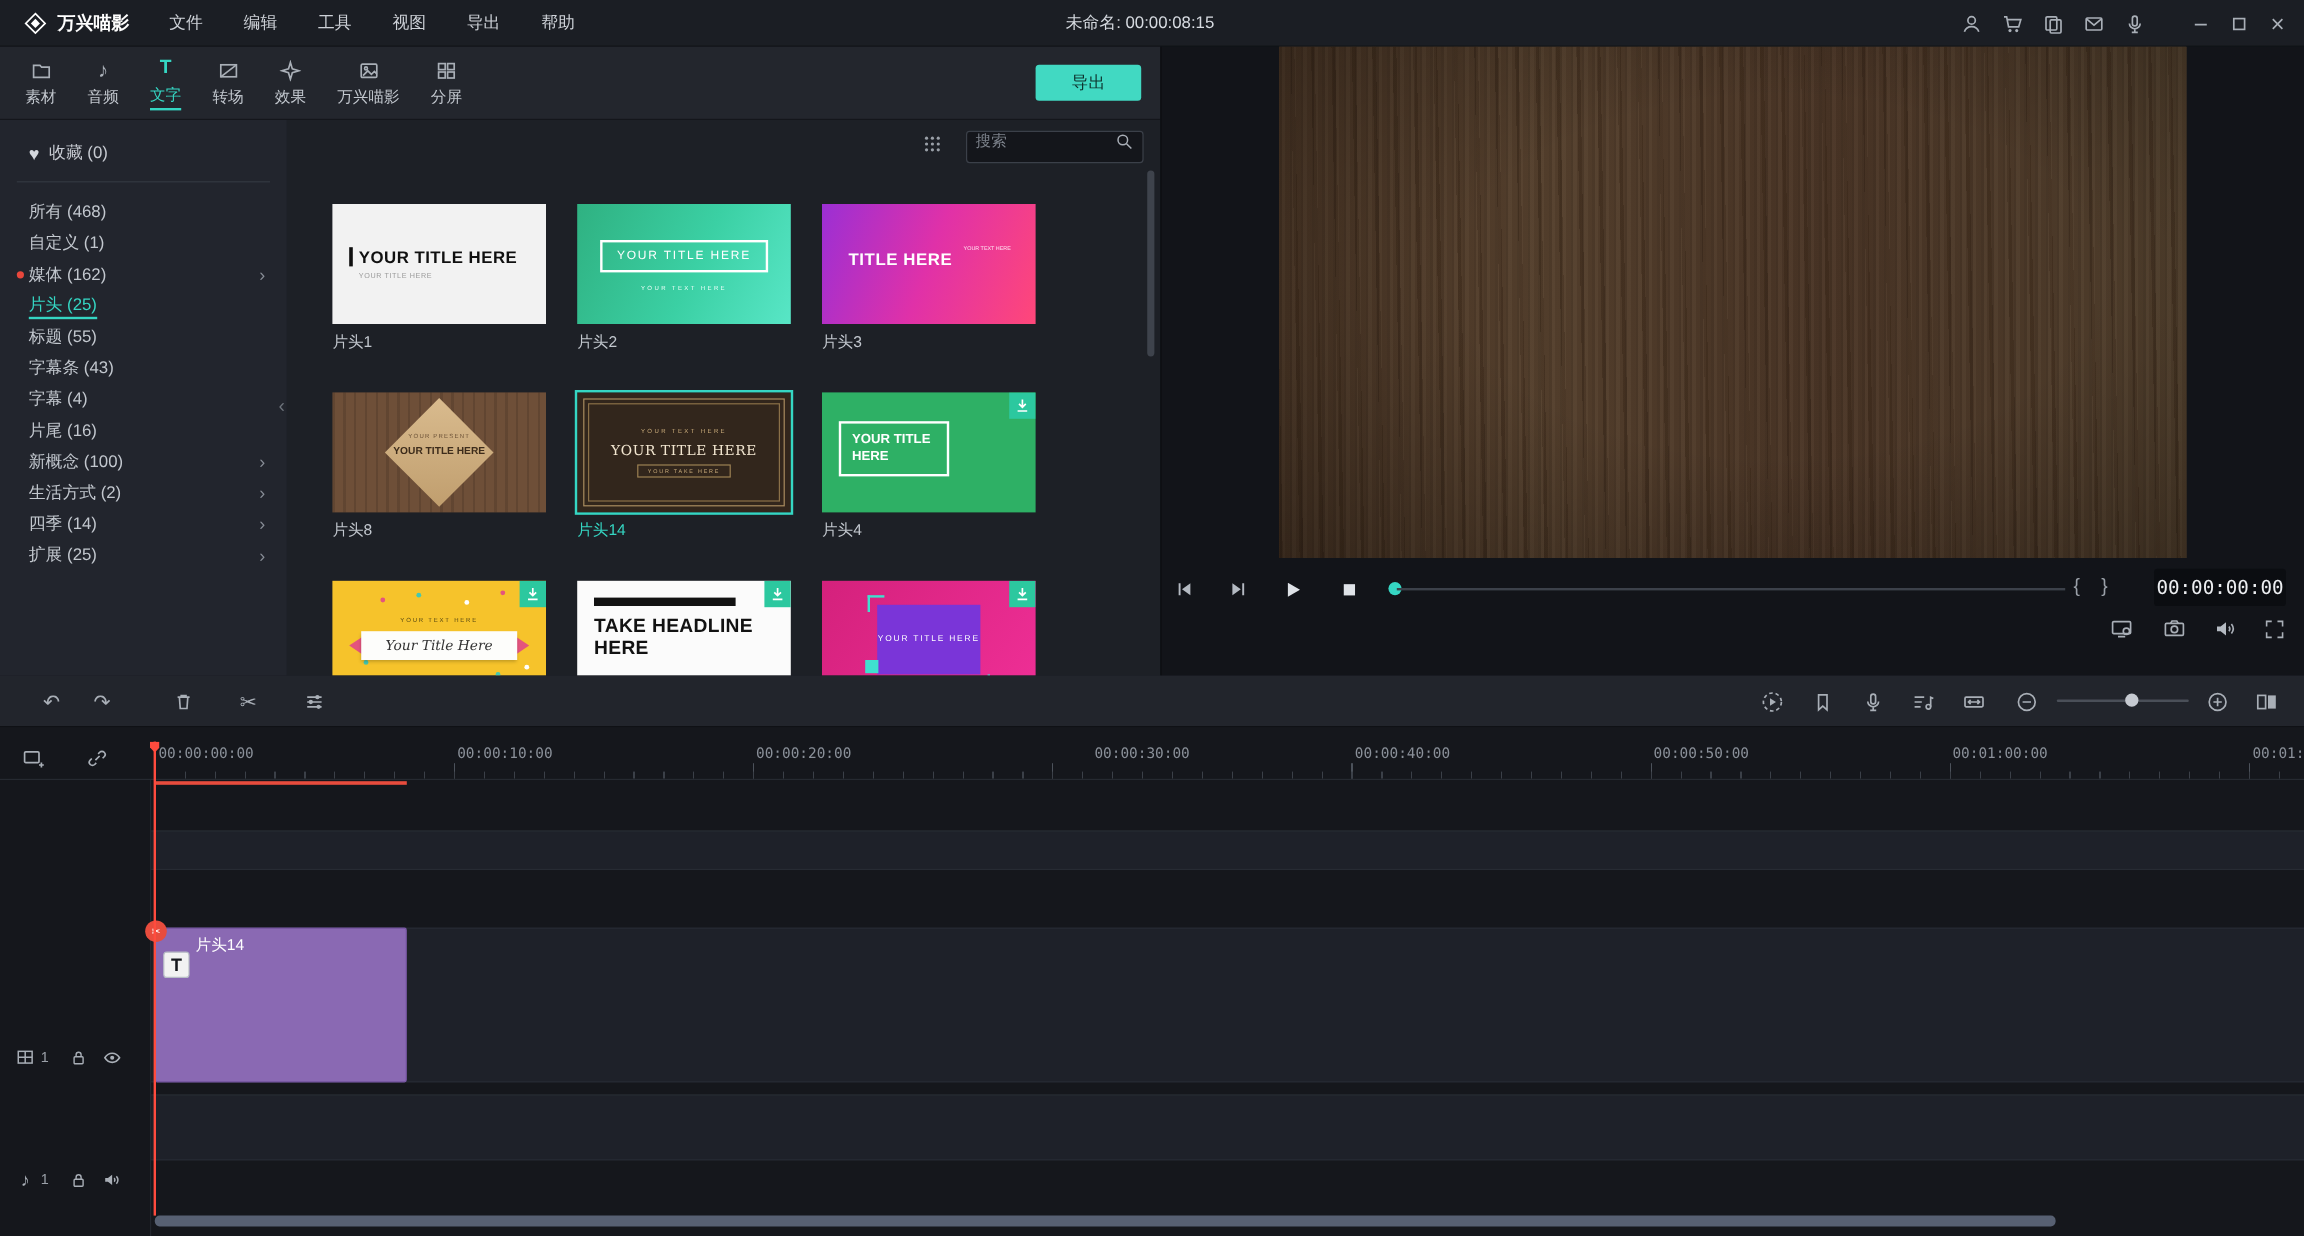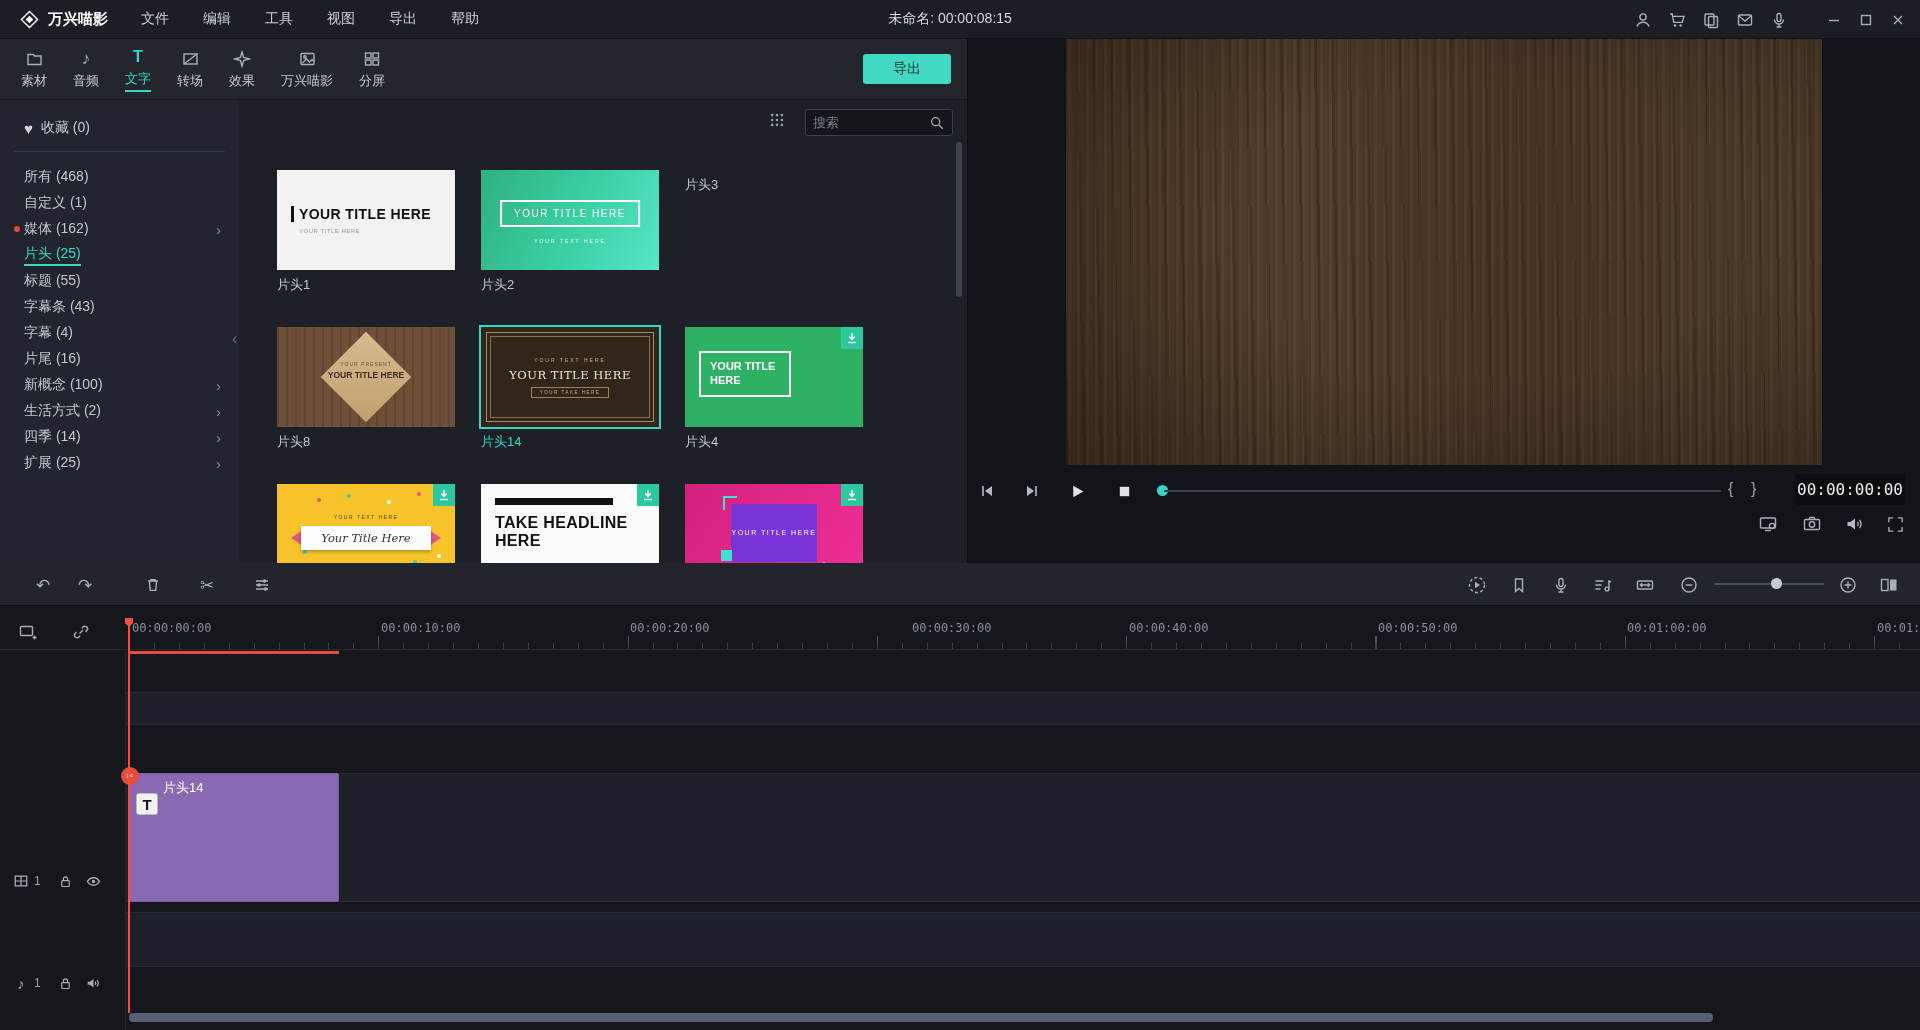--- a/index.html
+++ b/index.html
@@ -39,21 +39,21 @@
   .side-divider{height:1px;background:#343941;margin:9px 14px 12px 14px}
   .side-item{position:relative;height:26px;display:flex;align-items:center;padding-left:24px;font-size:14px;color:#c2c7ce;cursor:default}
   .side-item .arrow{position:absolute;right:18px;color:#878d96;font-size:15px}
   .side-item .red-dot{position:absolute;left:14px;width:6px;height:6px;border-radius:50%;background:#e8473c}
   .side-item.active{color:var(--accent)}
   .side-item.active .lbl{border-bottom:2px solid var(--accent);padding-bottom:1px}
   .collapse-handle{position:absolute;left:232px;top:291px;color:#6e747c;font-size:16px}
 
   .content{position:absolute;top:61px;left:239px;width:728px;bottom:0;background:#1d2026;overflow:hidden}
   .grid-dots{position:absolute;top:12px;left:530px}
-  .search-box{position:absolute;top:9px;left:566px;width:148px;height:27px;background:#14161b;border:1px solid #3b4049;border-radius:3px;display:flex;align-items:center;padding:0 7px}
+  .search-box{position:absolute;top:9px;left:566px;width:148px;height:27px;background:#14161b;border:1px solid #3b4049;border-radius:3px;display:flex;align-items:flex-start;padding:0 7px}
   .search-box input{flex:1;background:transparent;border:none;outline:none;color:var(--txt);font-size:13px;font-family:inherit;min-width:0}
   .search-box input::placeholder{color:#7b818a}
   .scroll-thumb{position:absolute;right:5px;top:42px;width:6px;height:155px;background:#3e434c;border-radius:3px}
 
   .grid{position:absolute;left:38px;top:70px;display:grid;grid-template-columns:repeat(3,178px);column-gap:26px;grid-auto-rows:126px;row-gap:31px}
   .cell{position:relative;width:178px}
   .thumb{position:relative;width:178px;height:100px;overflow:hidden;background:#000;cursor:pointer}
   .cell-label{margin-top:6px;font-size:13px;color:#c2c7ce}
   .cell.selected .thumb{outline:2px solid var(--accent)}
   .cell.selected .cell-label{color:var(--accent)}
@@ -370,20 +370,24 @@
 
         <div class="cell">
           <div class="thumb t2">
             <div class="box">YOUR TITLE HERE</div>
             <div class="small">YOUR TEXT HERE</div>
           </div>
           <div class="cell-label">片头2</div>
         </div>
 
         <div class="cell">
+          <div class="thumb t3">
+            <div class="big">TITLE HERE</div>
+            <div class="small">YOUR TEXT HERE</div>
+          </div>
           <div class="cell-label">片头3</div>
         </div>
 
         <div class="cell">
           <div class="thumb t8">
             <div class="diamond"></div>
             <div class="dtext">
               <div class="eyebrow">YOUR PRESENT</div>
               <div class="big">YOUR TITLE HERE</div>
             </div>

